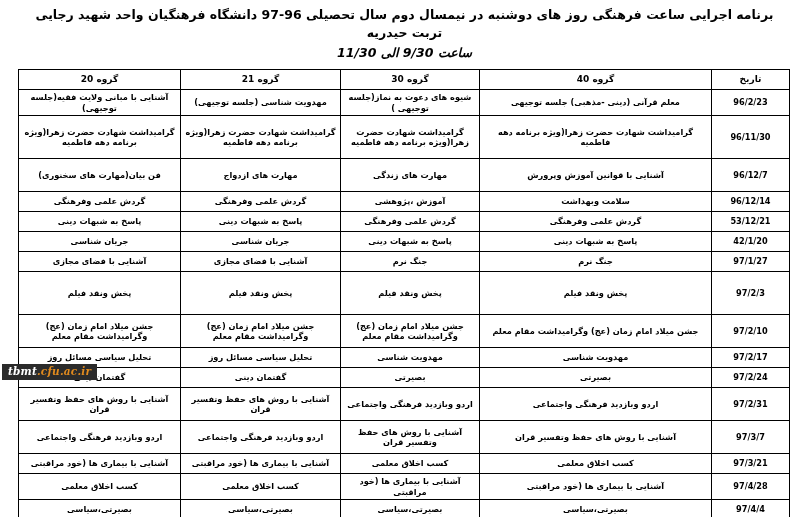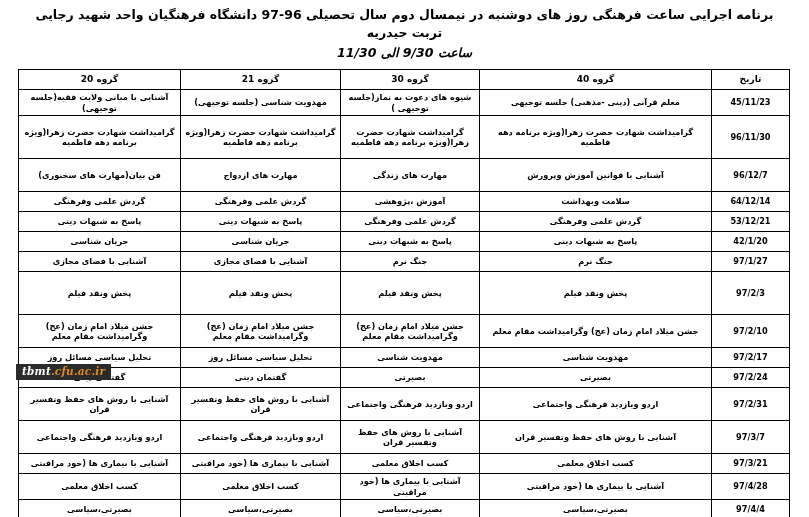--- a/index.html
+++ b/index.html
@@ -89,21 +89,21 @@
   }
 
   
   tr.r-1 td { height: 15px; }
   tr.r-2 td { height: 28px; }
   tr.r-3 td { height: 38px; }
 
   
   .watermark {
     position: absolute;
-    left: 16px;
+    left: 2px;
     bottom: 9px;
     background: #2b2b2b;
     padding: 2px 6px 2px 6px;
     font-family: "DejaVu Serif", "Liberation Serif", serif;
     font-style: italic;
     font-weight: bold;
     font-size: 10.5px;
     letter-spacing: 0.2px;
     direction: ltr;
     line-height: 1.1;
@@ -135,42 +135,42 @@
         <tr>
           <th>تاریخ</th>
           <th>گروه 40</th>
           <th>گروه 30</th>
           <th>گروه 21</th>
           <th>گروه 20</th>
         </tr>
       </thead>
       <tbody id="schedule-body">
           <tr class="r-1">
-            <td class="date-cell">45/11/23</td>
+            <td class="date-cell">96/2/23</td>
             <td>معلم قرآنی (دینی -مذهبی) جلسه توجیهی</td>
             <td>شیوه های دعوت به نماز(جلسه توجیهی )</td>
             <td>مهدویت شناسی (جلسه توجیهی)</td>
             <td>آشنایی با مبانی ولایت فقیه(جلسه توجیهی)</td>
           </tr>
           <tr class="r-3">
             <td class="date-cell">96/11/30</td>
             <td>گرامیداشت شهادت حضرت زهرا(ویژه برنامه دهه فاطمیه</td>
             <td>گرامیداشت شهادت حضرت زهرا(ویژه برنامه دهه فاطمیه</td>
             <td>گرامیداشت شهادت حضرت زهرا(ویژه برنامه دهه فاطمیه</td>
             <td>گرامیداشت شهادت حضرت زهرا(ویژه برنامه دهه فاطمیه</td>
           </tr>
           <tr class="r-2">
             <td class="date-cell">96/12/7</td>
             <td>آشنایی با قوانین آموزش وپرورش</td>
             <td>مهارت های زندگی</td>
             <td>مهارت های ازدواج</td>
             <td>فن بیان(مهارت های سخنوری)</td>
           </tr>
           <tr class="r-1">
-            <td class="date-cell">64/12/14</td>
+            <td class="date-cell">96/12/14</td>
             <td>سلامت وبهداشت</td>
             <td>آموزش ،پژوهشی</td>
             <td>گردش علمی وفرهنگی</td>
             <td>گردش علمی وفرهنگی</td>
           </tr>
           <tr class="r-1">
             <td class="date-cell">53/12/21</td>
             <td>گردش علمی وفرهنگی</td>
             <td>گردش علمی وفرهنگی</td>
             <td>پاسخ به شبهات دینی</td>

